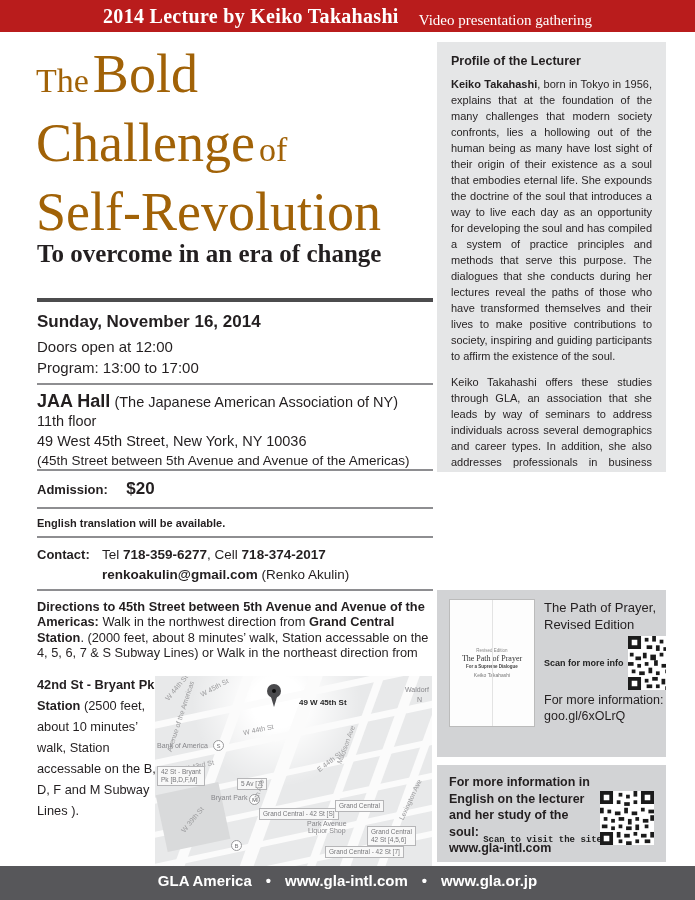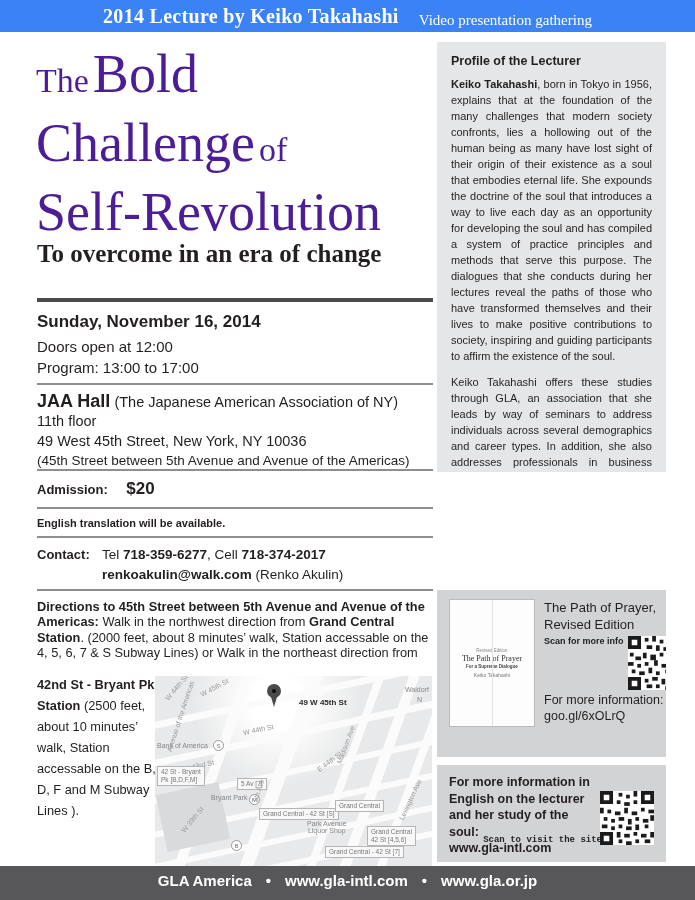--- a/index.html
+++ b/index.html
@@ -1,29 +1,29 @@
 <!DOCTYPE html>
 <html><head>
 <meta charset="utf-8">
 <style>
   html,body{margin:0;padding:0;background:#fff;}
   .page{position:relative;width:695px;height:900px;background:#fff;overflow:hidden;
         font-family:"Liberation Sans",sans-serif;color:#231f20;}
   
-  .topbar{position:absolute;left:0;top:0;width:695px;height:32px;background:#3b82f6;
+  .topbar{position:absolute;left:0;top:0;width:695px;height:32px;background:#b91c1c;
           display:flex;align-items:center;justify-content:center;gap:20px;
           font-family:"Liberation Serif",serif;color:#fff;}
   .topbar .h-main{font-size:20px;font-weight:bold;letter-spacing:.3px;}
   .topbar .h-sub{font-size:15px;margin-top:8px;}
   .botbar{position:absolute;left:0;top:866px;width:695px;height:34px;background:#57575a;
           display:flex;align-items:flex-start;justify-content:center;gap:14px;
           color:#fff;font-weight:bold;font-size:15px;padding-top:6px;box-sizing:border-box;}
   
   .title{position:absolute;left:36px;top:46px;width:400px;
-         font-family:"Liberation Serif",serif;color:#4c1d95;line-height:57px;}
+         font-family:"Liberation Serif",serif;color:#a16207;line-height:57px;}
   .t-big{font-size:54px;}
   .t-small{font-size:34px;}
   .subtitle{position:absolute;left:37px;top:240px;width:400px;
             font-family:"Liberation Serif",serif;font-weight:bold;font-size:25px;color:#231f20;}
   
   .rule{position:absolute;left:37px;width:396px;border:0;margin:0;}
   .rule.thick{height:4px;background:#4c4c4e;}
   .rule.thin{height:2px;background:#8e8e91;}
   
   .blk{position:absolute;left:37px;width:398px;}
@@ -68,21 +68,21 @@
   .book-row{display:flex;gap:9px;}
   .cover{width:84px;height:126px;background:#fdfdfd;border:1px solid #bbb;flex:none;position:relative;
          display:flex;flex-direction:column;align-items:center;justify-content:center;text-align:center;}
   .cover::before{content:"";position:absolute;left:50%;top:0;width:1px;height:100%;background:#e3e3e3;}
   .cv-ed{font-size:4.5px;color:#888;}
   .cv-title{font-family:"Liberation Serif",serif;font-size:8px;color:#333;margin:1px 0;}
   .cv-sub{font-size:4.5px;font-weight:bold;color:#444;}
   .cv-auth{font-size:5px;color:#777;margin-top:3px;}
   .book-right{flex:1;display:flex;flex-direction:column;}
   .bk-title{font-size:13px;line-height:17px;}
-  .qr-row{display:flex;align-items:flex-start;justify-content:flex-end;gap:4px;margin:3px 0 2px 0;}
+  .qr-row{display:flex;align-items:center;justify-content:flex-end;gap:4px;margin:3px 0 2px 0;}
   .scan-lbl{font-size:9px;font-weight:bold;color:#222;white-space:nowrap;}
   .bk-info{font-size:12.5px;line-height:16px;}
   .infobox{top:765px;height:97px;background:#d2d3d5;padding:9px 12px;}
   .info-text{font-size:12.5px;line-height:16.5px;width:150px;font-weight:bold;}
   .infobox .qr-abs{position:absolute;right:12px;top:26px;}
   .infobox .scan-abs{position:absolute;right:64px;top:70px;font-size:9px;font-weight:bold;white-space:nowrap;font-family:Liberation Mono, monospace;}
   .qr{display:block;background:#fff;}
 </style>
 </head>
 <body>
@@ -128,21 +128,21 @@
   <hr class="rule thin" style="top:507px">
 
   <div class="blk trans" style="top:517px">English translation will be available.</div>
 
   <hr class="rule thin" style="top:536px">
 
   <div class="blk contact" style="top:545px">
     <span class="c-label">Contact:</span>
     <span>
       <span><span>Tel </span><span class="bold">718-359-6277</span><span>, Cell </span><span class="bold">718-374-2017</span></span><br>
-      <span class="bold">renkoakulin@walk.com</span><span> (Renko Akulin)</span>
+      <span class="bold">renkoakulin@gmail.com</span><span> (Renko Akulin)</span>
     </span>
   </div>
 
   <hr class="rule thin" style="top:589px">
 
   <div class="blk dir" style="top:599px">
     <span class="bold">Directions to 45th Street between 5th Avenue and Avenue of the Americas:</span><span> Walk in the northwest direction from </span><span class="bold">Grand Central Station</span><span>. (2000 feet, about 8 minutes’ walk, Station accessable on the 4, 5, 6, 7 &amp; S Subway Lines) or Walk in the northeast direction from</span>
   </div>
   <div class="dir-narrow">
     <span class="bold">42nd St - Bryant Pk Station</span><span> (2500 feet, about 10 minutes’ walk, Station accessable on the B, D, F and M Subway Lines ).</span>

